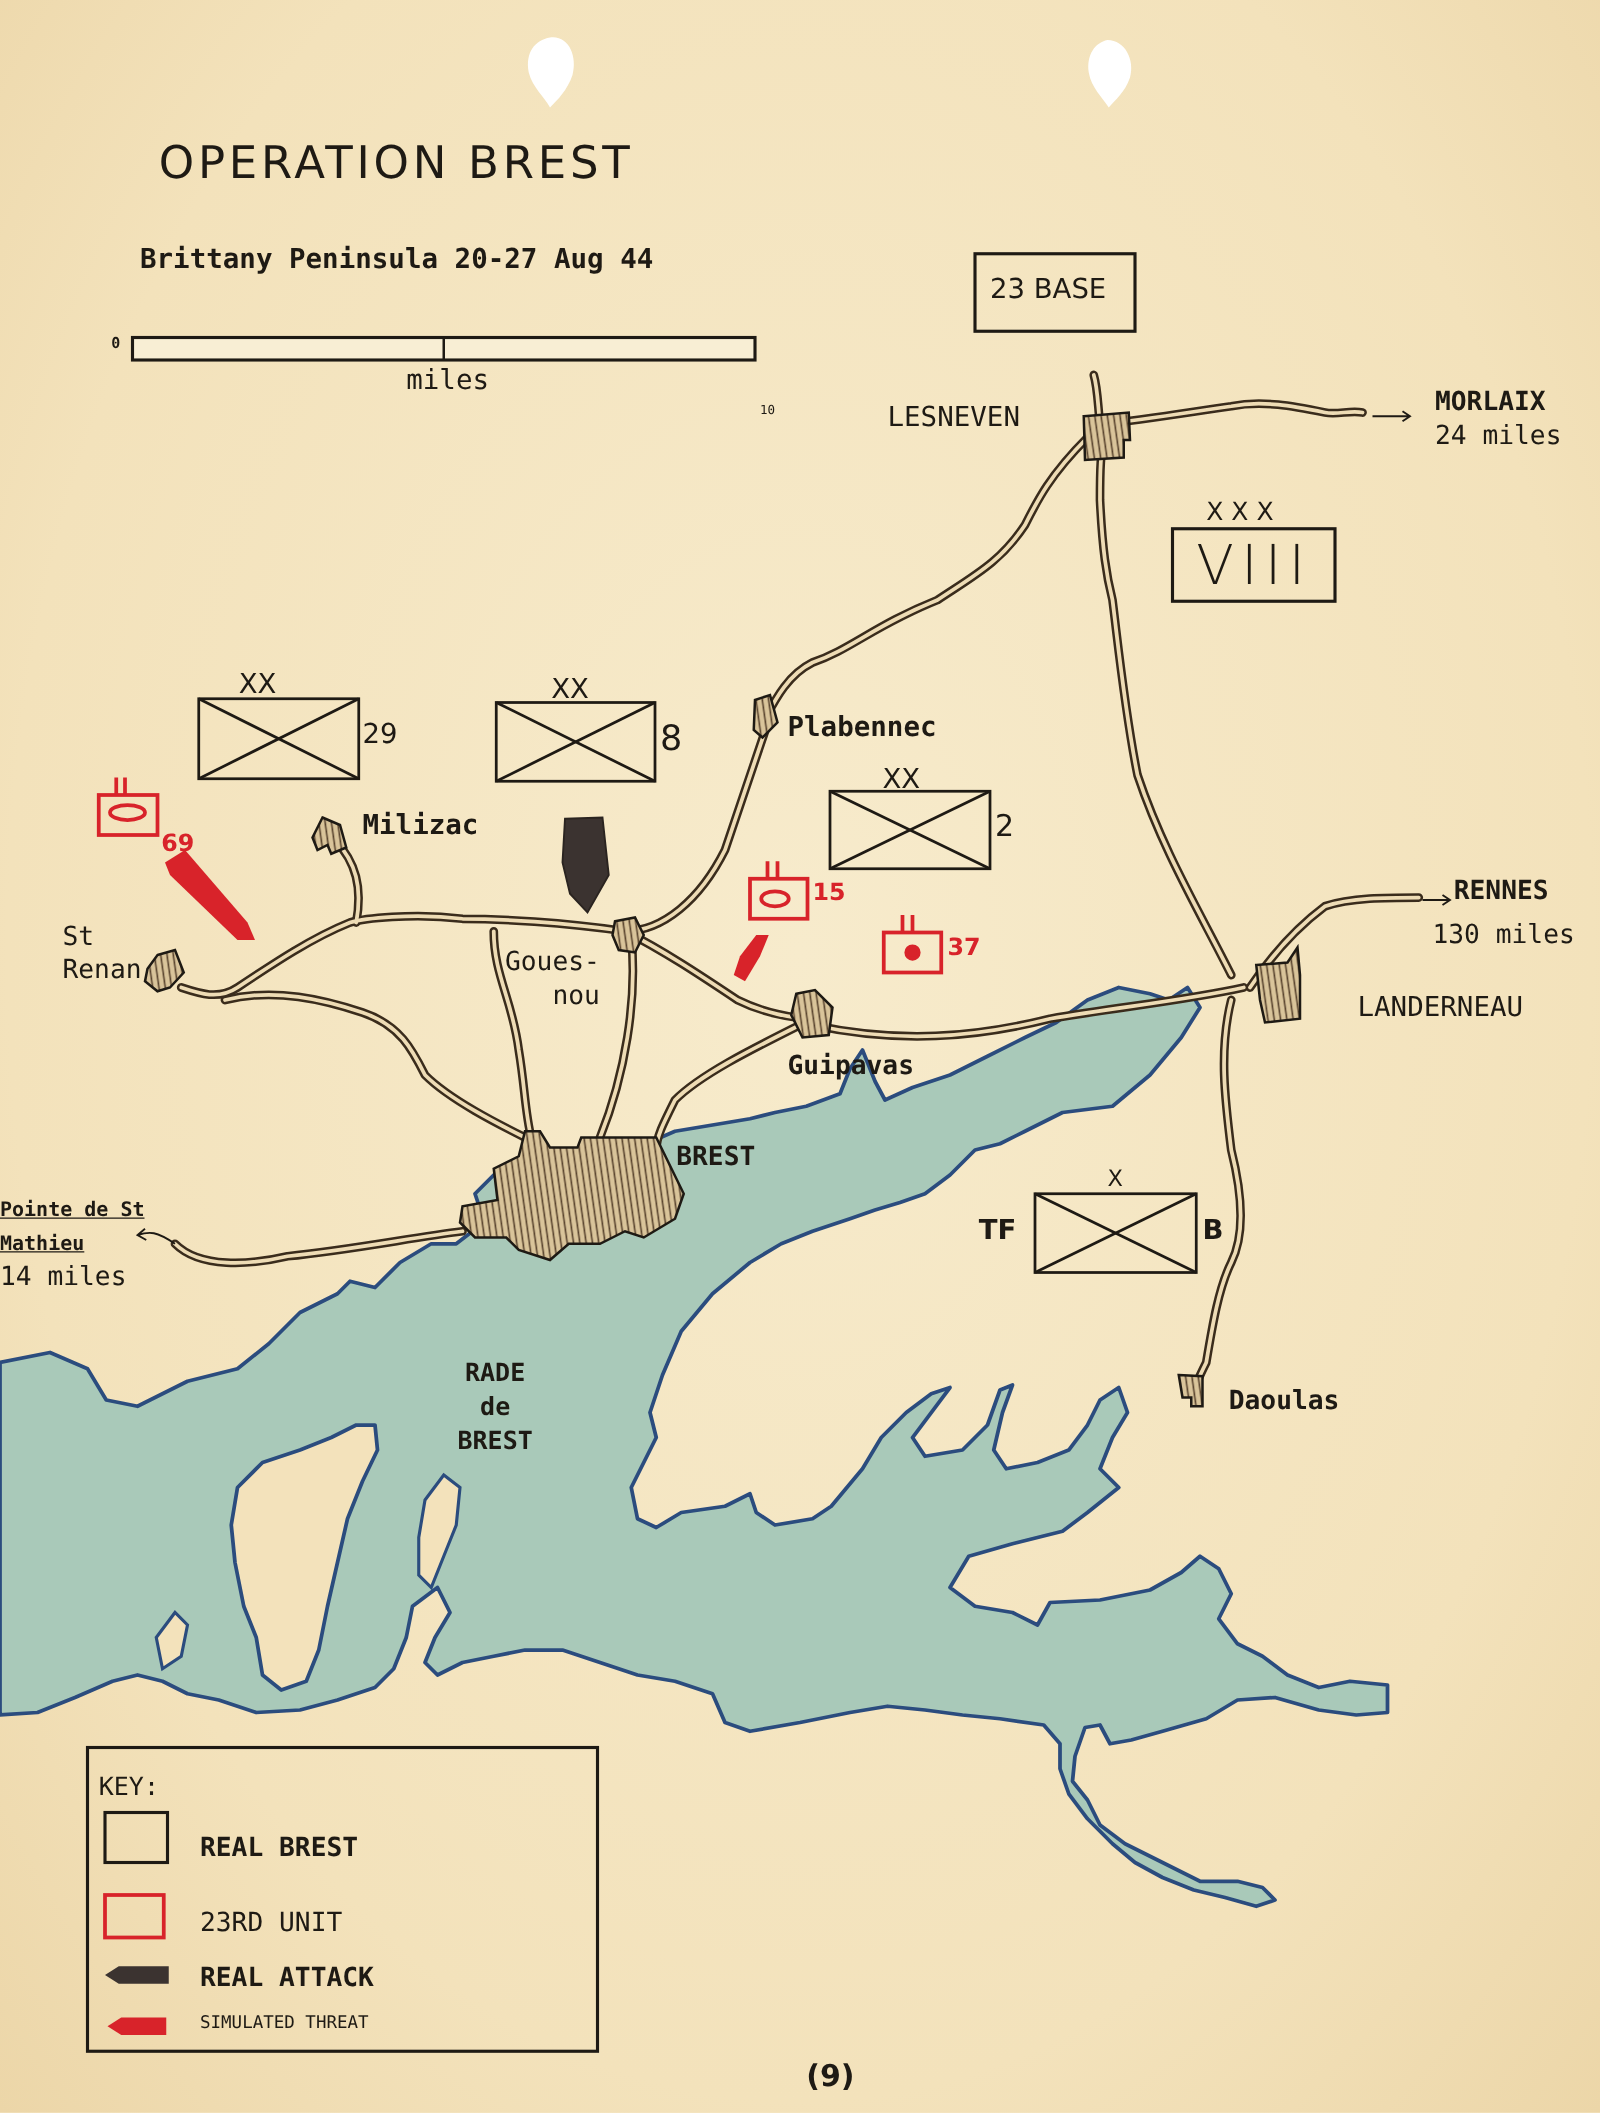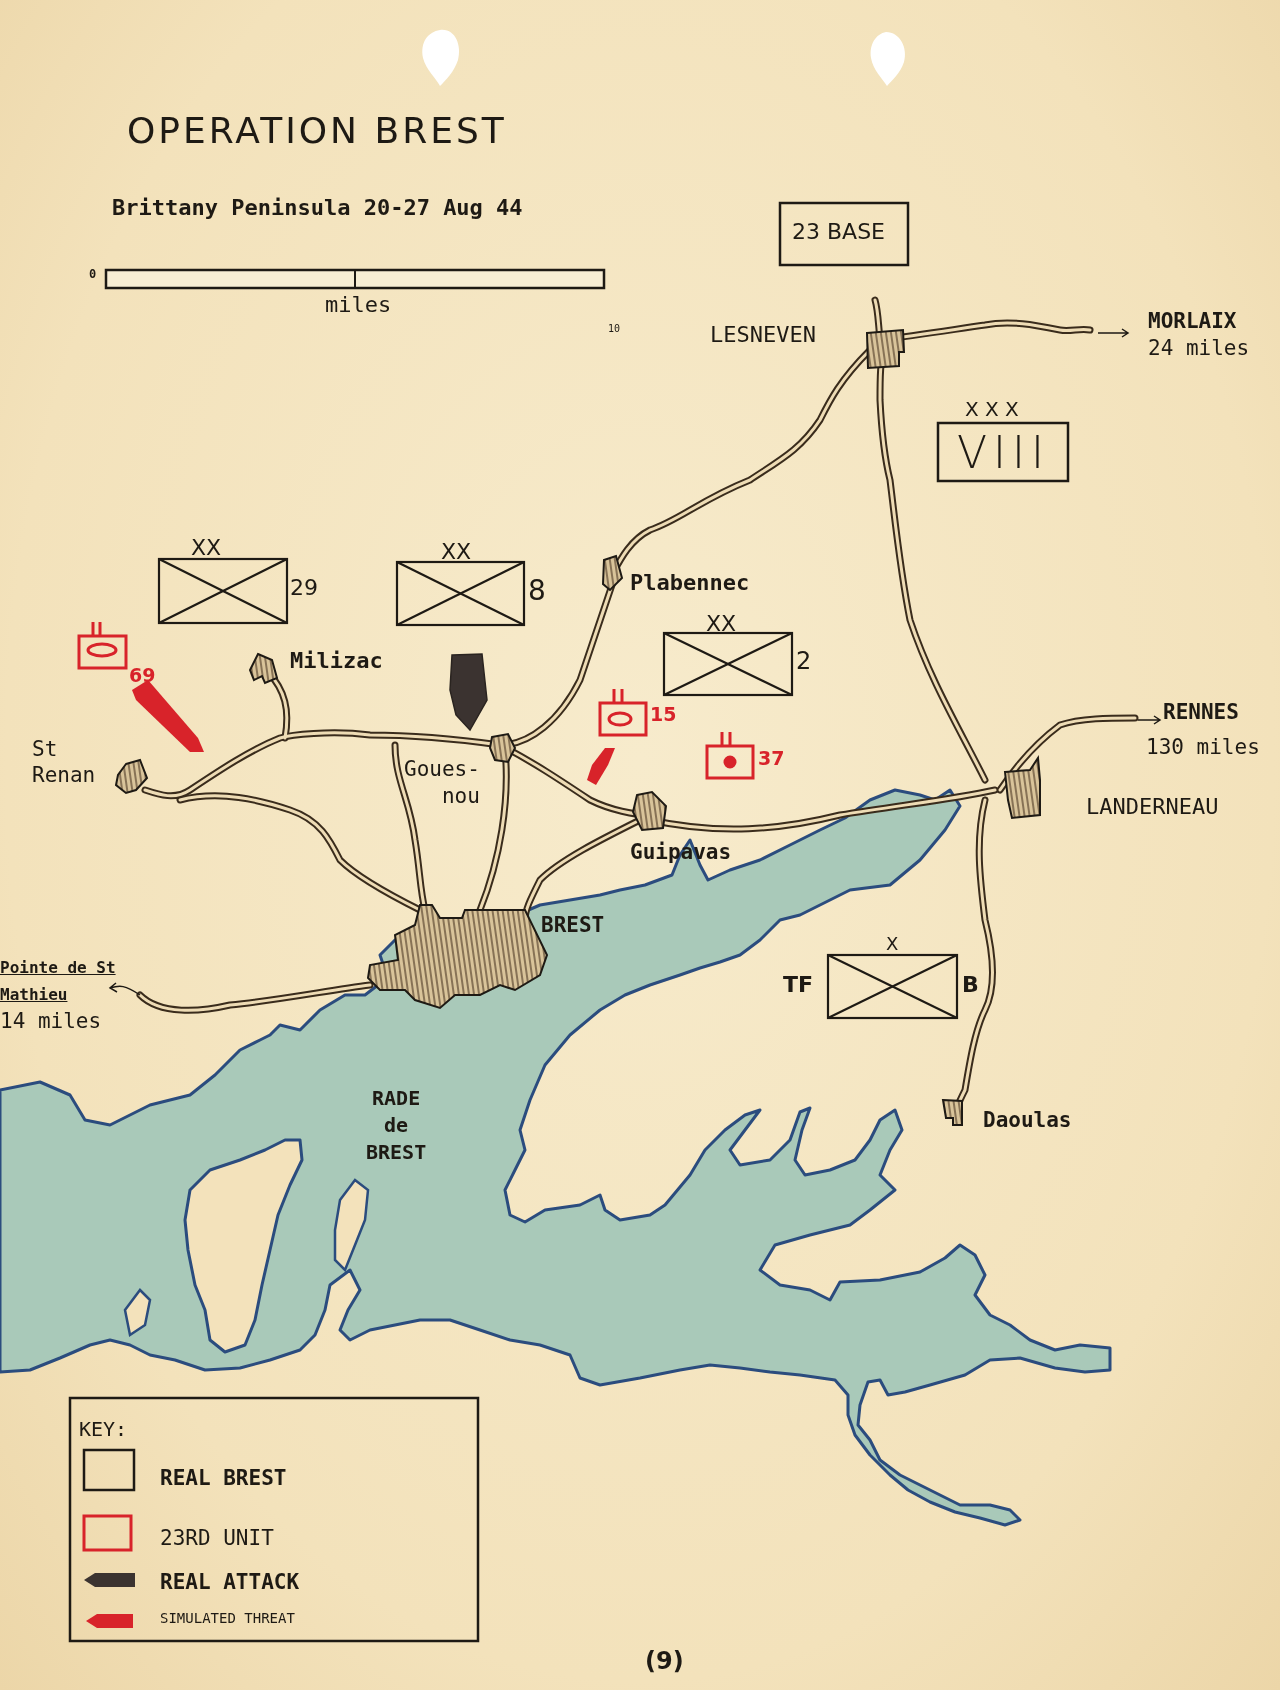--- a/index.html
+++ b/index.html
@@ -185,21 +185,21 @@
 <div class="t sans" style="left:783px; top:972px; font-size:22px; font-weight:bold;">TF</div>
 <div class="t sans" style="left:962px; top:972px; font-size:22px; font-weight:bold;">B</div>
 
 <div class="t sans red" style="left:129px; top:637px; font-size:19px; font-weight:bold;margin-top:28px;">69</div>
 <div class="t sans red" style="left:650px; top:704px; font-size:19px; font-weight:bold;">15</div>
 <div class="t sans red" style="left:758px; top:748px; font-size:19px; font-weight:bold;">37</div>
 
 <div class="t mono" style="left:710px; top:322px; font-size:22px;">LESNEVEN</div>
 <div class="t mono" style="left:630px; top:570px; font-size:22px; font-weight:bold;">Plabennec</div>
 <div class="t mono" style="left:290px; top:648px; font-size:22px; font-weight:bold;">Milizac</div>
-<div class="t mono" style="left:32px; top:736px; font-size:21px; line-height:26px;">St
+<div class="t mono" style="left:50px; top:736px; font-size:21px; line-height:26px;">St
 Renan</div>
 <div class="t mono" style="left:404px; top:756px; font-size:21px; line-height:27px; text-align:right;">Goues-
 nou</div>
 <div class="t mono" style="left:630px; top:840px; font-size:21px; font-weight:bold;">Guipavas</div>
 <div class="t mono" style="left:1048px; top:794px; font-size:22px;margin-left:38px;">LANDERNEAU</div>
 <div class="t mono" style="left:541px; top:913px; font-size:21px; font-weight:bold;">BREST</div>
 <div class="t mono" style="left:983px; top:1108px; font-size:21px; font-weight:bold;">Daoulas</div>
 
 <div class="t mono" style="left:1148px; top:309px; font-size:21px; font-weight:bold;">MORLAIX</div>
 <div class="t mono" style="left:1148px; top:336px; font-size:21px;">24 miles</div>

